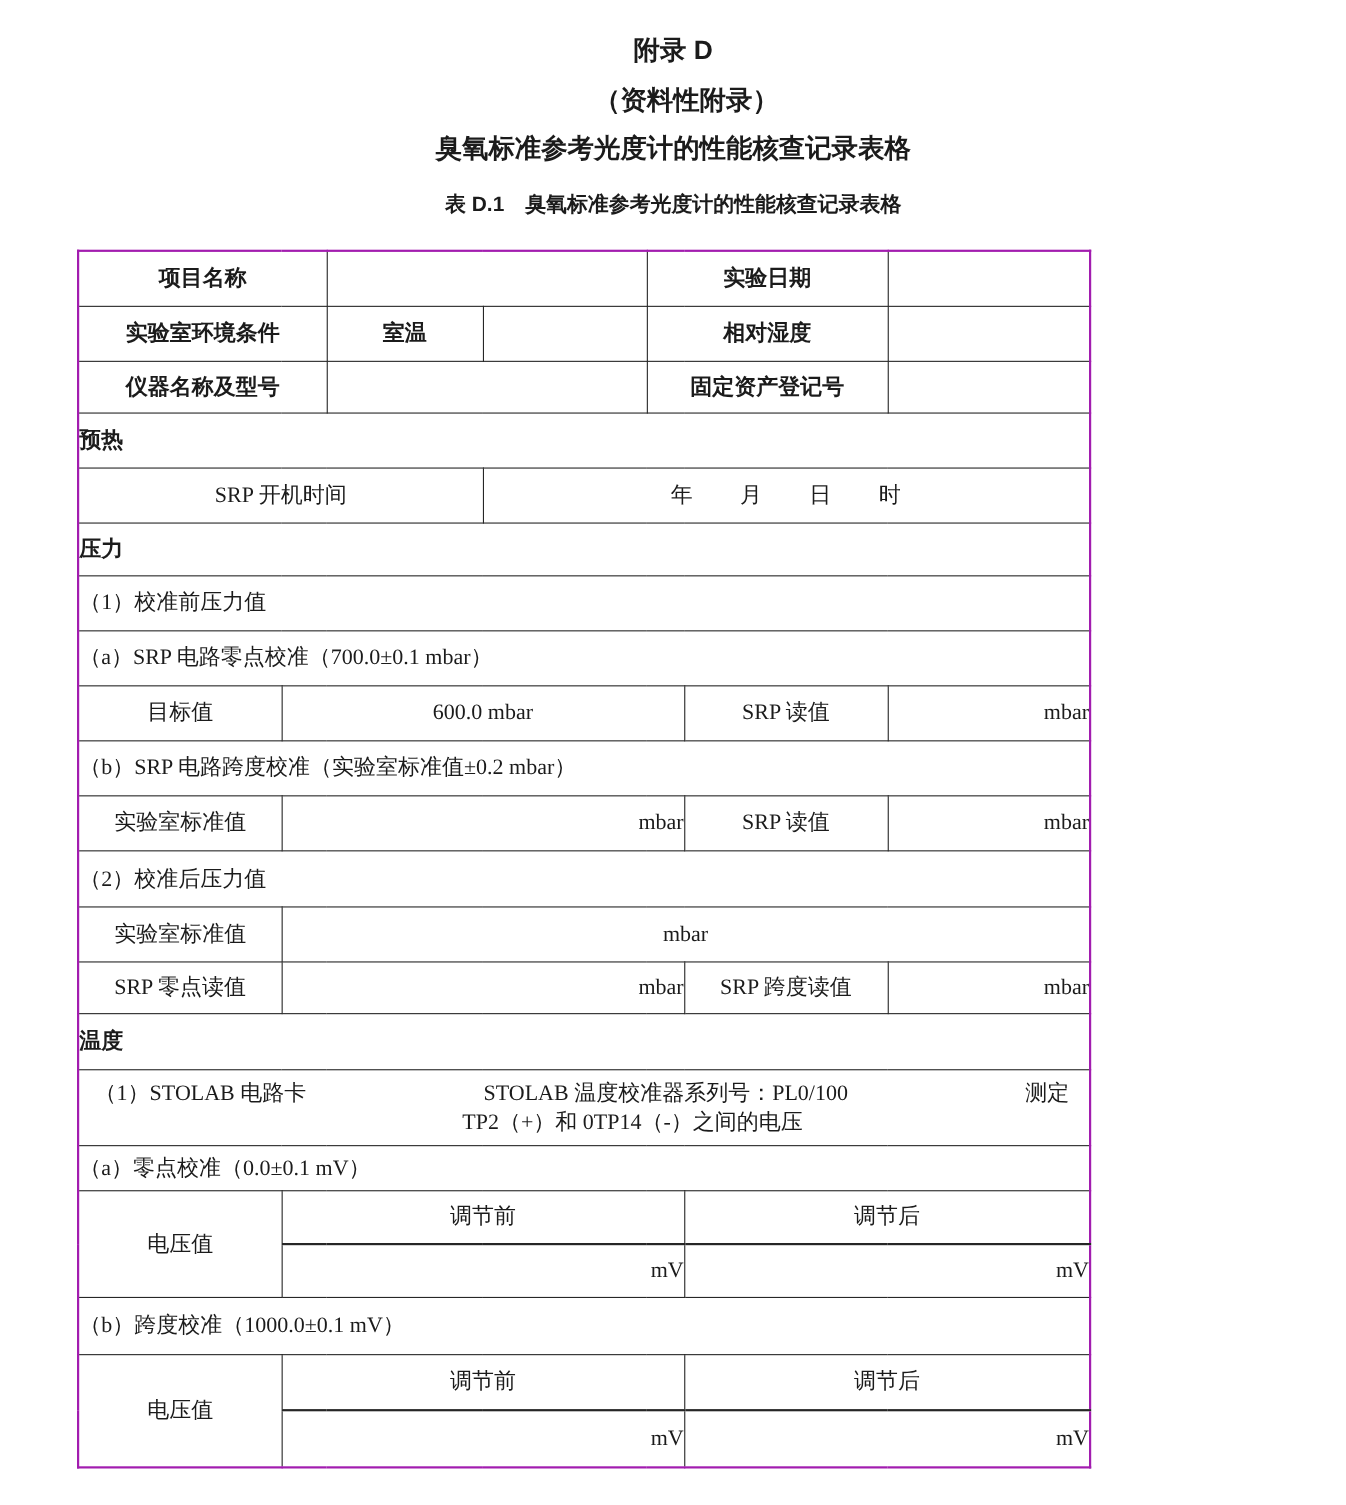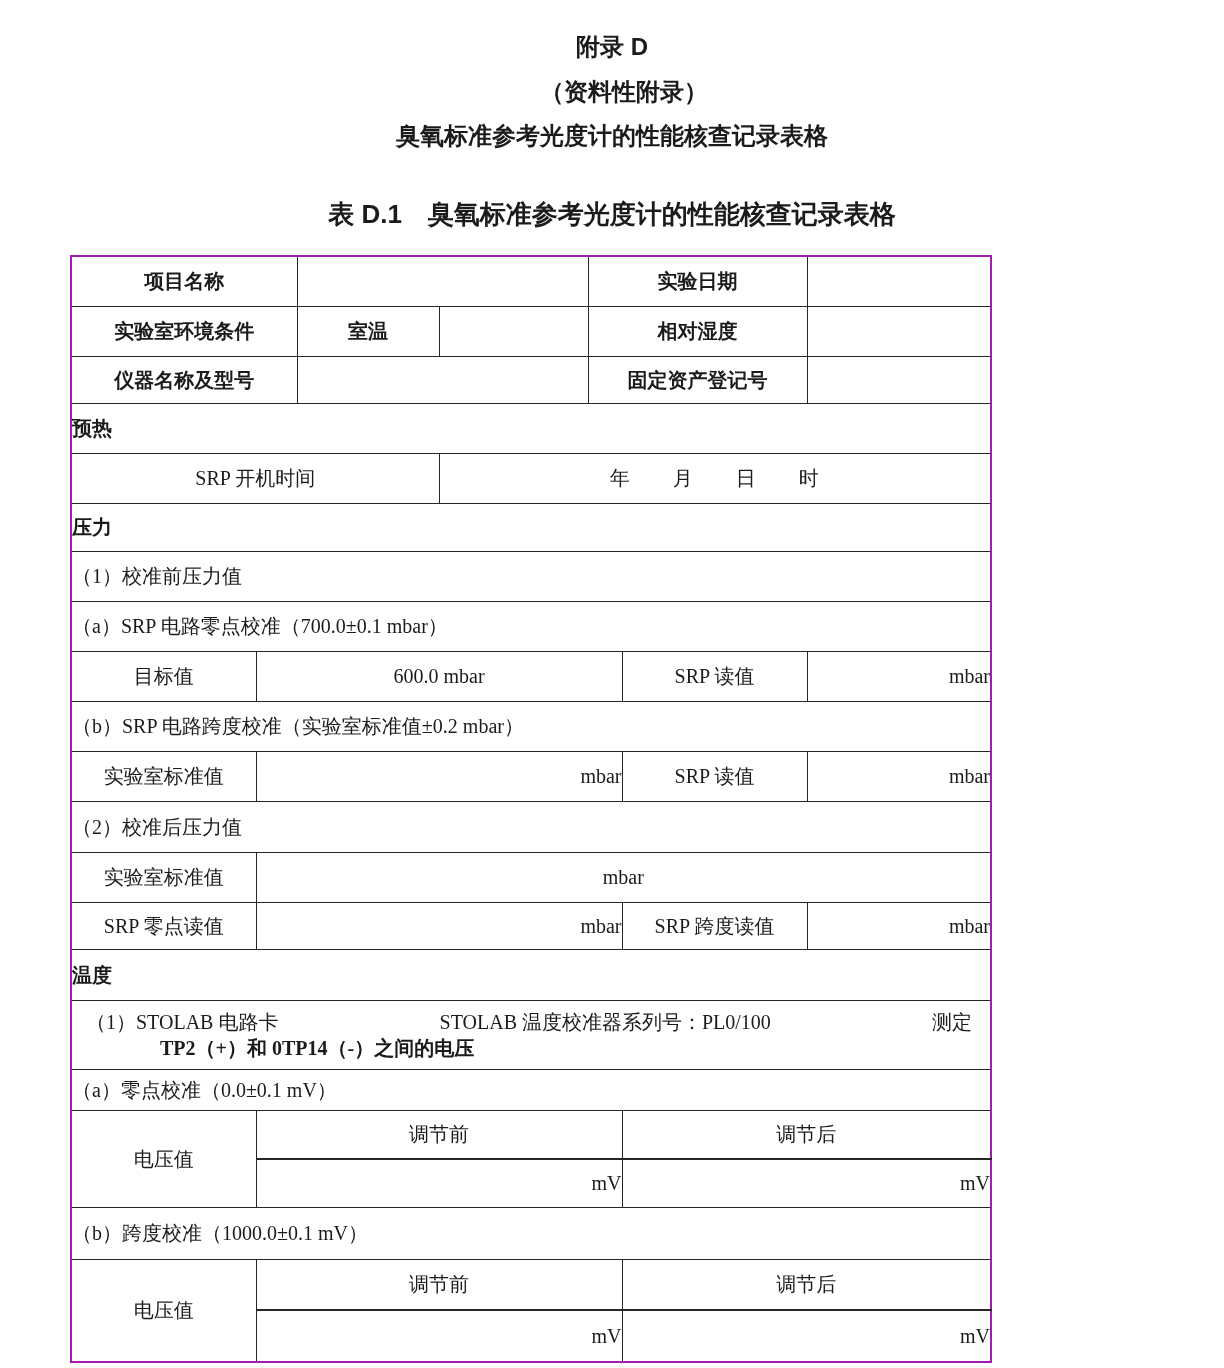--- a/index.html
+++ b/index.html
@@ -11,21 +11,21 @@
     color: #1b1b1b;
     font-family: "Liberation Serif", serif;
   }
   .hei { font-family: "Liberation Sans", sans-serif; font-weight: 700; }
   .song { font-family: "Liberation Serif", serif; font-weight: 400; }
 
   .doc-header { text-align: center; }
   .t1 { font-size: 24px; line-height: 29px; margin-top: 32px; }
   .t2 { font-size: 24px; line-height: 29px; margin-top: 16px; padding-left: 24px; }
   .t3 { font-size: 24px; line-height: 29px; margin-top: 15px; }
-  .caption { font-size: 26px; line-height: 29px; margin-top: 50px; }
+  .caption { font-size: 19px; line-height: 29px; margin-top: 22px; }
 
   table.form {
     margin: 26px 0 0 70px;
     width: 920px;
     border-collapse: collapse;
     table-layout: fixed;
     border: 2px solid #a21caf;
   }
   table.form td {
     border: 1px solid #262626;
@@ -55,23 +55,22 @@
   .datetime { text-align: center; padding-right: 62px; letter-spacing: 1px; }
   .thickbottom { border-bottom: 2px solid #262626 !important; }
 
   .stolab-line1 {
     display: flex;
     justify-content: space-between;
     align-items: center;
     padding: 4px 18px 0 14px;
   }
   .stolab-line2 {
-    text-align: left;
+    text-align: center;
     padding: 2px 0 4px 88px;
-    font-weight: bold;
   }
 </style>
 </head>
 <body>
 
 <div class="doc-header">
   <div class="t1 hei">附录 D</div>
   <div class="t2 hei">（资料性附录）</div>
   <div class="t3 hei">臭氧标准参考光度计的性能核查记录表格</div>
   <div class="caption hei">表 D.1　臭氧标准参考光度计的性能核查记录表格</div>

